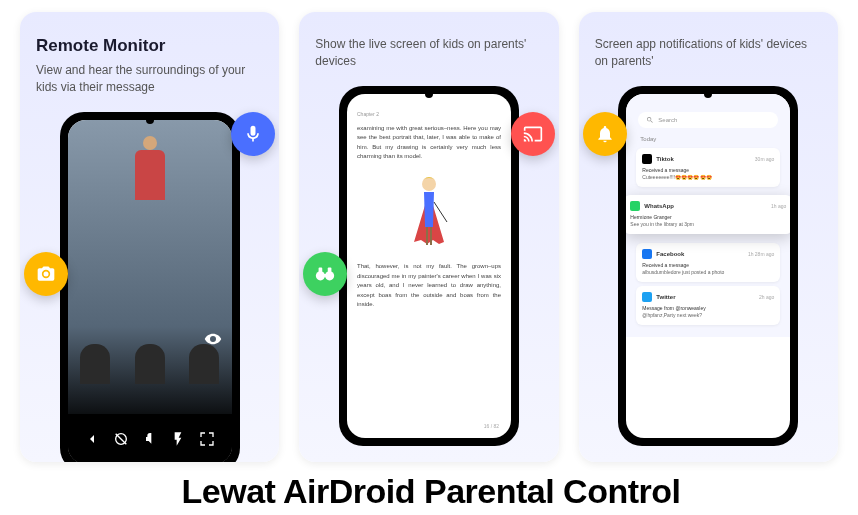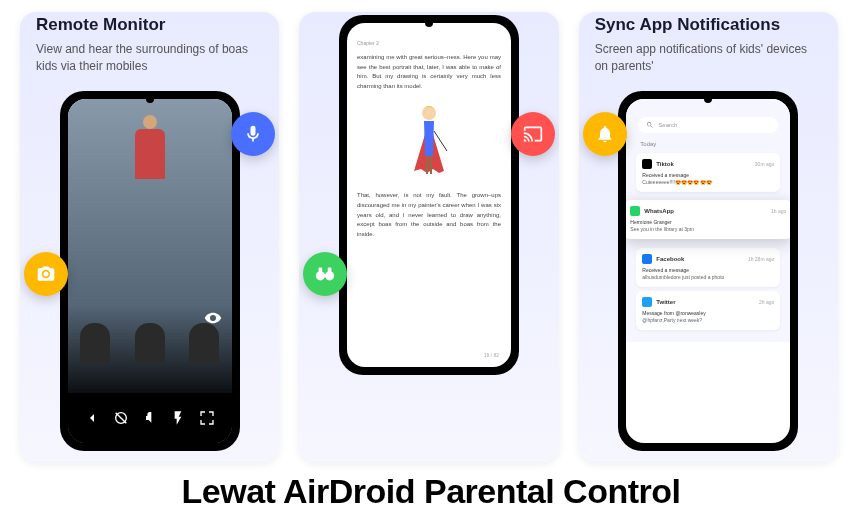--- a/index.html
+++ b/index.html
@@ -1,20 +1,20 @@
 <!DOCTYPE html>
 <html><head>
   <meta charset="utf-8">
   <style>
     * { margin: 0; padding: 0; box-sizing: border-box; }
     body { width: 858px; height: 515px; background: #fff; font-family: -apple-system, BlinkMacSystemFont, sans-serif; position: relative; }
     
     .cards { display: flex; gap: 20px; padding: 12px 20px; }
     
-    .card { flex: 1; background: linear-gradient(180deg, #e8eaff 0%, #f5f6ff 100%); border-radius: 16px; padding: 3px 16px 0; position: relative; height: 450px; overflow: hidden; box-shadow: 0 2px 8px rgba(0,0,0,0.08); }
+    .card { flex: 1; background: linear-gradient(180deg, #e8eaff 0%, #f5f6ff 100%); border-radius: 16px; padding: 24px 16px 0; position: relative; height: 450px; overflow: hidden; box-shadow: 0 2px 8px rgba(0,0,0,0.08); }
     
     .card-title { font-size: 17px; font-weight: 700; color: #1a1a2e; margin-bottom: 6px; }
     .card-desc { font-size: 12px; color: #555; line-height: 1.4; margin-bottom: 16px; }
     
     .phone { background: #000; border-radius: 24px; padding: 8px; position: relative; margin: 0 auto; width: 180px; height: 360px; }
     .phone-screen { background: #fff; border-radius: 18px; width: 100%; height: 100%; position: relative; overflow: hidden; }
     .notch { position: absolute; top: 4px; left: 50%; transform: translateX(-50%); width: 8px; height: 8px; background: #000; border-radius: 50%; z-index: 10; }
     
     .float-icon { position: absolute; width: 44px; height: 44px; border-radius: 50%; display: flex; align-items: center; justify-content: center; box-shadow: 0 4px 12px rgba(0,0,0,0.2); z-index: 20; }
     .icon-mic { background: #4a6fff; top: 100px; right: 4px; }
@@ -56,21 +56,21 @@
     
     .footer-title { position: absolute; bottom: 4px; left: 4px; right: 0; text-align: center; font-size: 34px; font-weight: 900; font-family: "Comic Sans MS", "Arial Black", sans-serif; color: #000; letter-spacing: -0.5px; }
   </style>
 </head>
 <body>
 
 <div class="cards">
 
   <div class="card">
     <div class="card-title">Remote Monitor</div>
-    <div class="card-desc">View and hear the surroundings of boas kids via their mobiles</div>
+    <div class="card-desc">View and hear the surroundings of your kids via their message</div>
     <div class="float-icon icon-mic">
       <svg width="20" height="20" viewBox="0 0 24 24" fill="#fff">
           <path d="M12 14a3 3 0 003-3V5a3 3 0 00-6 0v6a3 3 0 003 3zm5-3a5 5 0 01-10 0H5a7 7 0 006 6.9V21h2v-3.1A7 7 0 0019 11h-2z"></path>
         </svg>
     </div>
     <div class="float-icon icon-camera">
       <svg width="20" height="20" viewBox="0 0 24 24" fill="#fff">
           <path d="M12 15a3 3 0 100-6 3 3 0 000 6z"></path>
           <path d="M20 5h-3l-2-2H9L7 5H4a2 2 0 00-2 2v11a2 2 0 002 2h16a2 2 0 002-2V7a2 2 0 00-2-2zm-8 12a5 5 0 110-10 5 5 0 010 10z"></path>
         </svg>
@@ -107,20 +107,21 @@
             <span class="bar-icon"><svg viewBox="0 0 24 24" stroke="#fff" fill="none" stroke-width="2">
                   <path d="M3 9V3h6M21 9V3h-6M3 15v6h6M21 15v6h-6"></path>
                 </svg></span>
           </div>
         </div>
       </div>
     </div>
   </div>
 
   <div class="card">
+    <div class="card-desc">Show the live screen of kids on parents' devices</div>
     <div class="float-icon icon-cast">
       <svg width="20" height="20" viewBox="0 0 24 24" fill="#fff">
           <path d="M21 3H3a2 2 0 00-2 2v3h2V5h18v14h-7v2h7a2 2 0 002-2V5a2 2 0 00-2-2zM1 18v3h3a3 3 0 00-3-3zm0-4v2a5 5 0 015 5h2a7 7 0 00-7-7zm0-4v2a9 9 0 019 9h2c0-6.1-4.9-11-11-11z"></path>
         </svg>
     </div>
     <div class="float-icon icon-bino">
       <svg width="22" height="22" viewBox="0 0 24 24" fill="#fff">
           <circle cx="7" cy="14" r="5"></circle>
           <circle cx="17" cy="14" r="5"></circle>
           <rect x="10" y="12" width="4" height="3"></rect>
@@ -144,21 +145,20 @@
             <line x1="35" y1="30" x2="48" y2="50" stroke="#333" stroke-width="1"></line>
           </svg>
           <p>That, however, is not my fault. The grown–ups discouraged me in my painter's career when I was six years old, and I never learned to draw anything, except boas from the outside and boas from the inside.</p>
           <div class="reader-page">16 / 82</div>
         </div>
       </div>
     </div>
   </div>
 
   <div class="card">
-    <div class="card-title">Sync App Notifications</div>
     <div class="card-desc">Screen app notifications of kids' devices on parents'</div>
     <div class="float-icon icon-bell">
       <svg width="20" height="20" viewBox="0 0 24 24" fill="#fff">
           <path d="M12 22a2 2 0 002-2h-4a2 2 0 002 2zm6-6V11c0-3.1-1.6-5.6-4.5-6.3V4a1.5 1.5 0 00-3 0v.7C7.6 5.4 6 7.9 6 11v5l-2 2v1h16v-1l-2-2z"></path>
         </svg>
     </div>
     <div class="phone">
       <div class="notch"></div>
       <div class="phone-screen">
         <div class="notif-screen">

